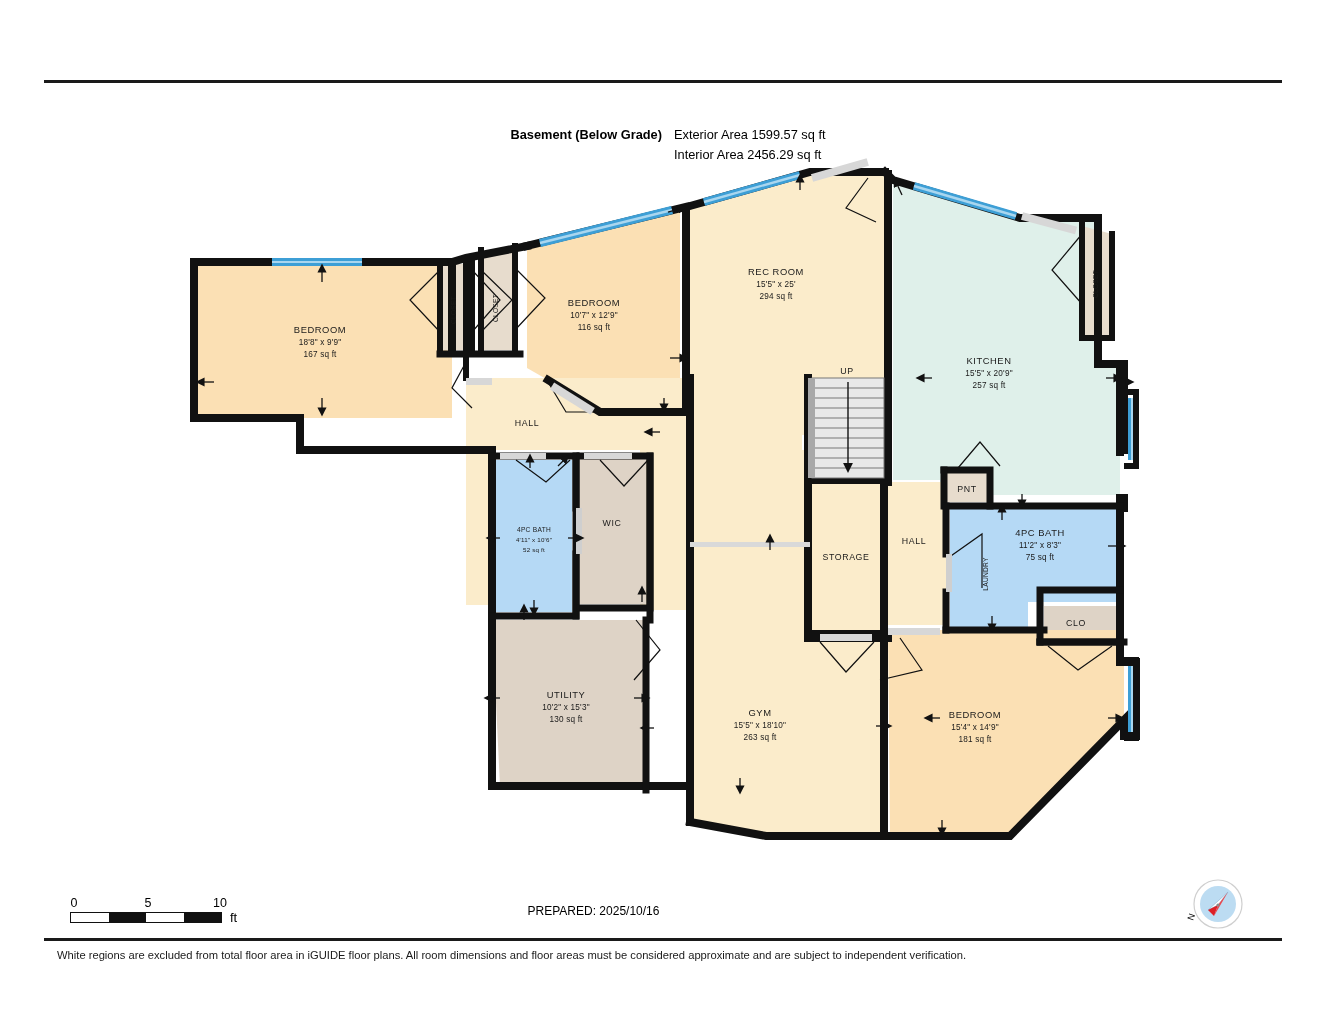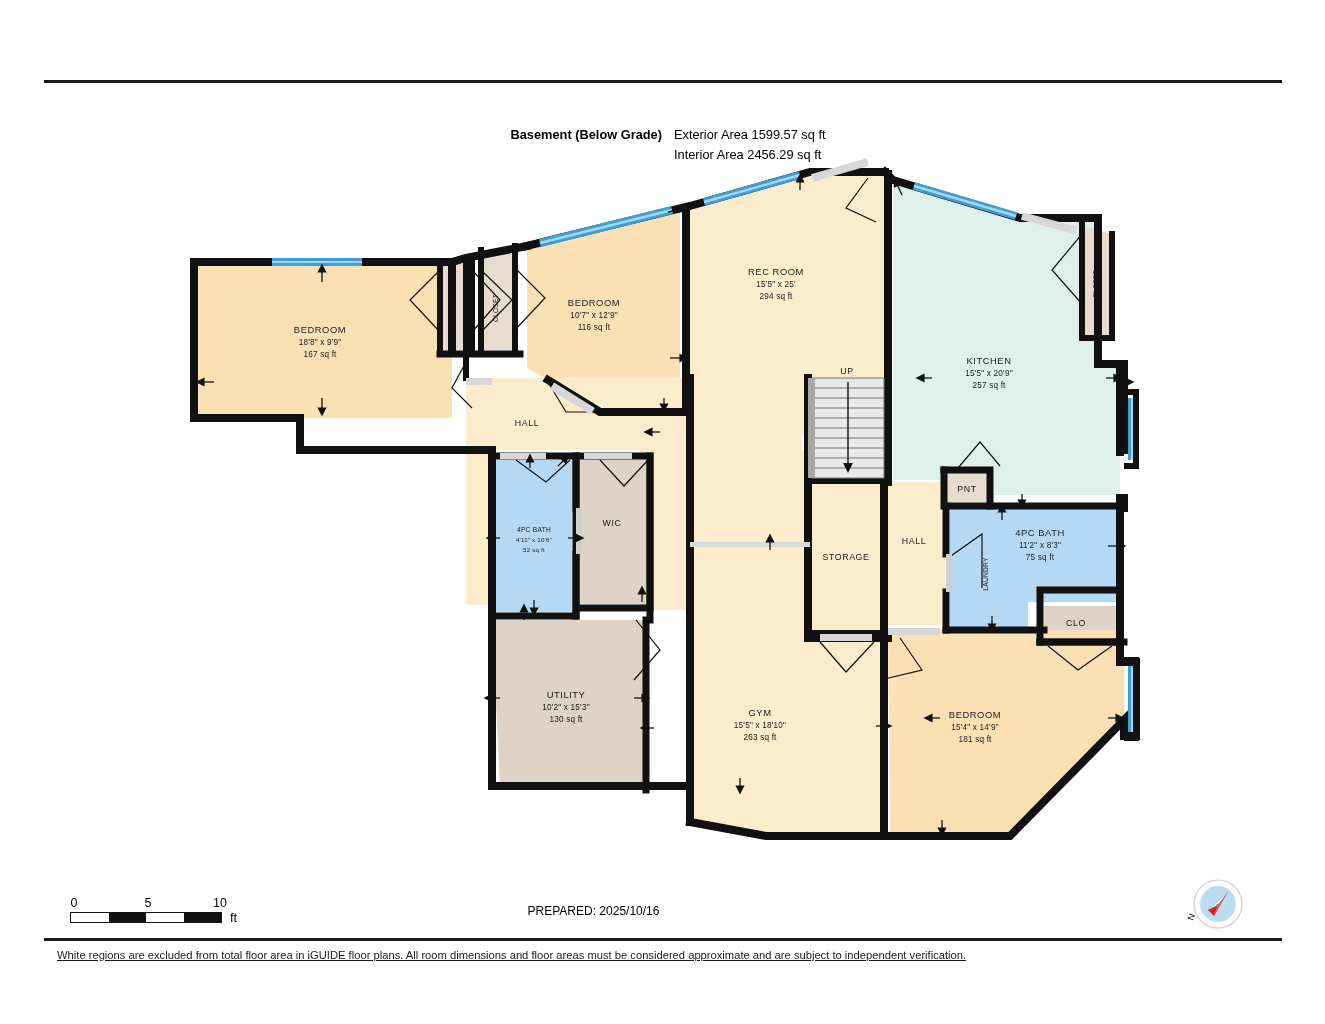--- a/index.html
+++ b/index.html
@@ -44,21 +44,21 @@
   #scalebar .bar i{flex:1;}
   #scalebar .bar i.on{background:#111;}
   #scalebar .ftlab{position:absolute;left:160px;top:14px;font-size:13px;}
 
   #prepared{position:absolute;left:0;top:904px;width:1187px;text-align:center;font-size:12px;}
 
   #compass{position:absolute;left:1192px;top:878px;width:52px;height:52px;}
   #compass .nlab{position:absolute;left:-4px;top:34px;font-size:9px;transform:rotate(-70deg);}
 
   #rule-bottom{position:absolute;left:44px;top:938px;width:1238px;height:3px;background:#1a1a1a;}
-  #disclaimer{position:absolute;left:57px;top:949px;width:1200px;font-size:11.2px;color:#1a1a1a;text-decoration:underline;}
+  #disclaimer{position:absolute;left:57px;top:949px;width:1200px;font-size:11.2px;color:#1a1a1a;}
 </style>
 </head>
 <body>
 
 <div class="page">
 
   <div id="rule-top"></div>
 
   <div id="meta">
     <div class="row">

